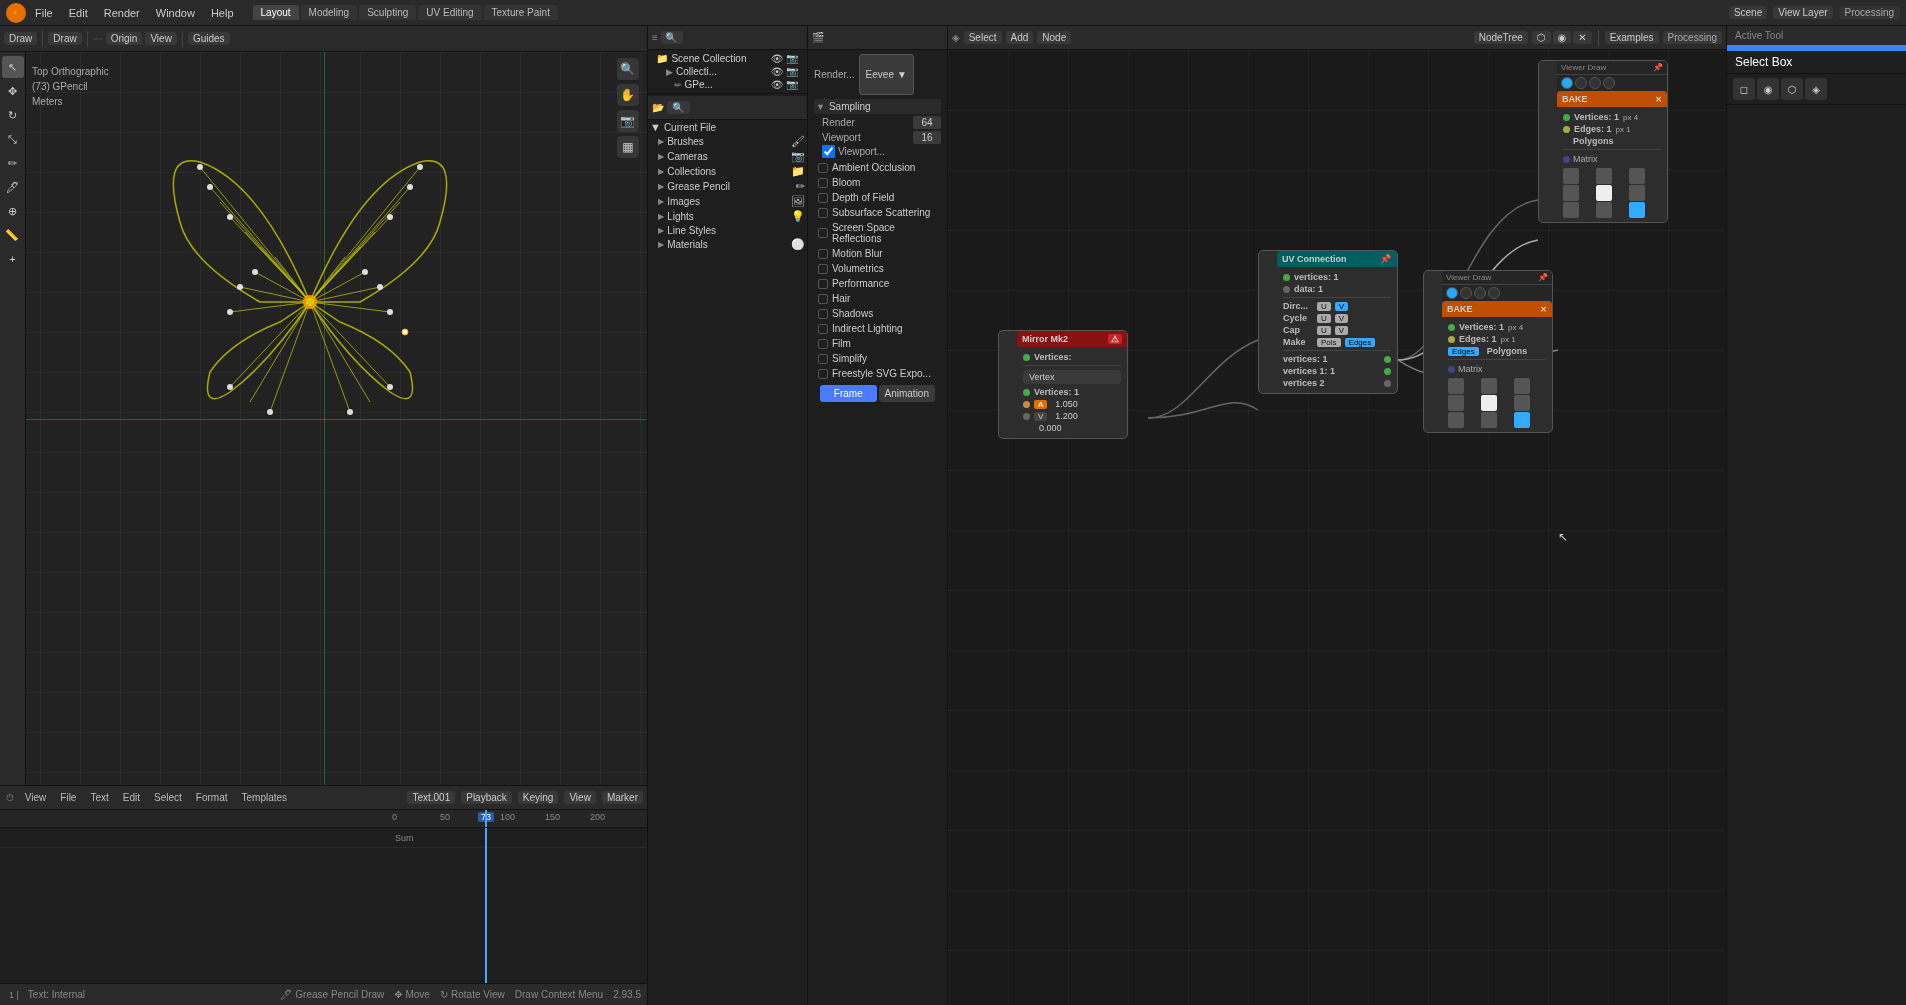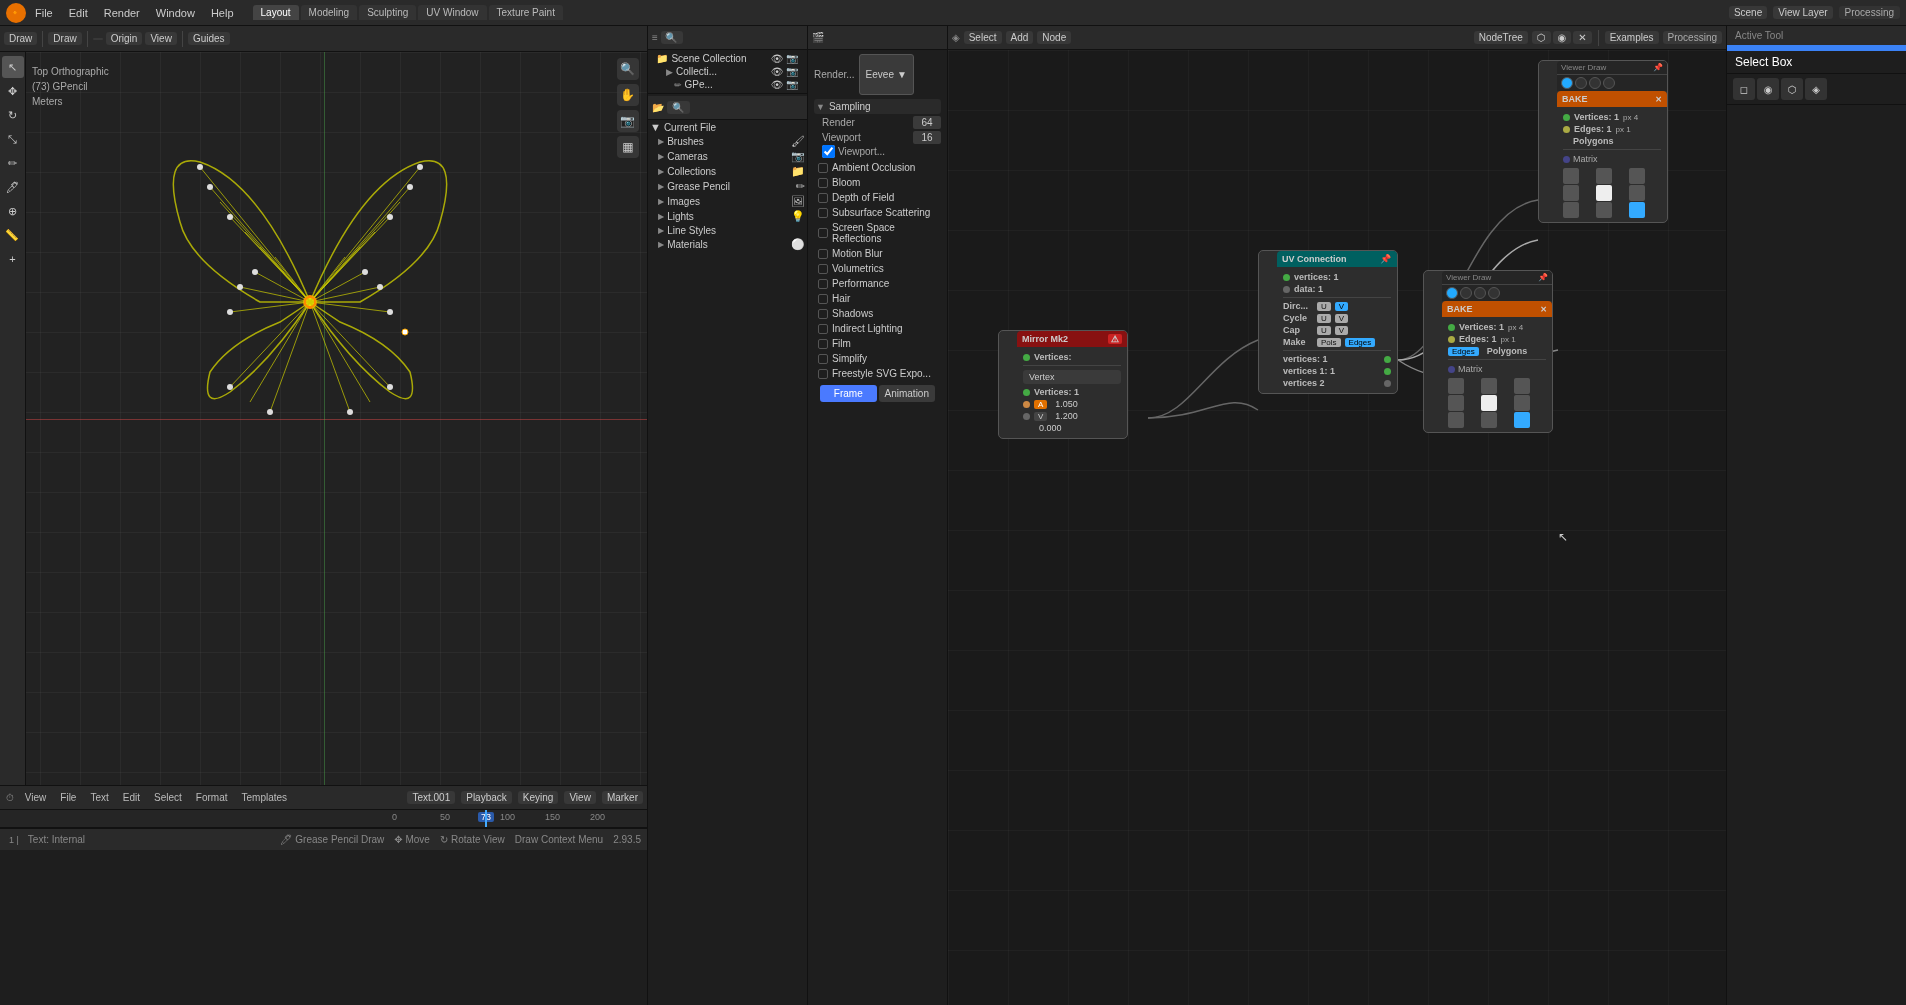--- a/index.html
+++ b/index.html
@@ -530,21 +530,21 @@
   <div class="menu-icon">🔸</div>
   <div class="menu-item">File</div>
   <div class="menu-item">Edit</div>
   <div class="menu-item">Render</div>
   <div class="menu-item">Window</div>
   <div class="menu-item">Help</div>
   <div class="workspace-tabs">
     <div class="ws-tab active">Layout</div>
     <div class="ws-tab">Modeling</div>
     <div class="ws-tab">Sculpting</div>
-    <div class="ws-tab">UV Window</div>
+    <div class="ws-tab">UV Editing</div>
     <div class="ws-tab">Texture Paint</div>
   </div>
   <div class="top-right">
     <div class="tb-btn">Scene</div>
     <div class="tb-btn">View Layer</div>
     <div class="processing-badge">Processing</div>
   </div>
 </div>
 
 <div class="main-row">
@@ -679,20 +679,26 @@
       <div class="timeline-numbers">
         <div style="position:absolute;left:392px;top:2px;font-size:9px;color:#888;">0</div>
         <div style="position:absolute;left:440px;top:2px;font-size:9px;color:#888;">50</div>
         <div style="position:absolute;left:478px;top:2px;background:#2a5aaa;padding:0 3px;border-radius:2px;font-size:9px;color:#fff;">73</div>
         <div style="position:absolute;left:500px;top:2px;font-size:9px;color:#888;">100</div>
         <div style="position:absolute;left:545px;top:2px;font-size:9px;color:#888;">150</div>
         <div style="position:absolute;left:590px;top:2px;font-size:9px;color:#888;">200</div>
         <div class="tl-cursor"></div>
       </div>
 
+      <div class="timeline-content">
+        <div class="tl-track">
+          <div class="tl-track-label">Sum</div>
+        </div>
+        <div class="tl-cursor-line"></div>
+      </div>
 
       <div class="timeline-bottom">
         <div style="display:flex;gap:2px;">
           <div style="font-size:9px;color:#888;padding:0 3px;">1 |</div>
         </div>
         <div class="status-text" style="margin-left:6px;">Text: Internal</div>
         <div class="status-right">
           <span>🖊 <span>Grease Pencil Draw</span></span>
           <span>✥ <span>Move</span></span>
           <span>↻ <span>Rotate View</span></span>

